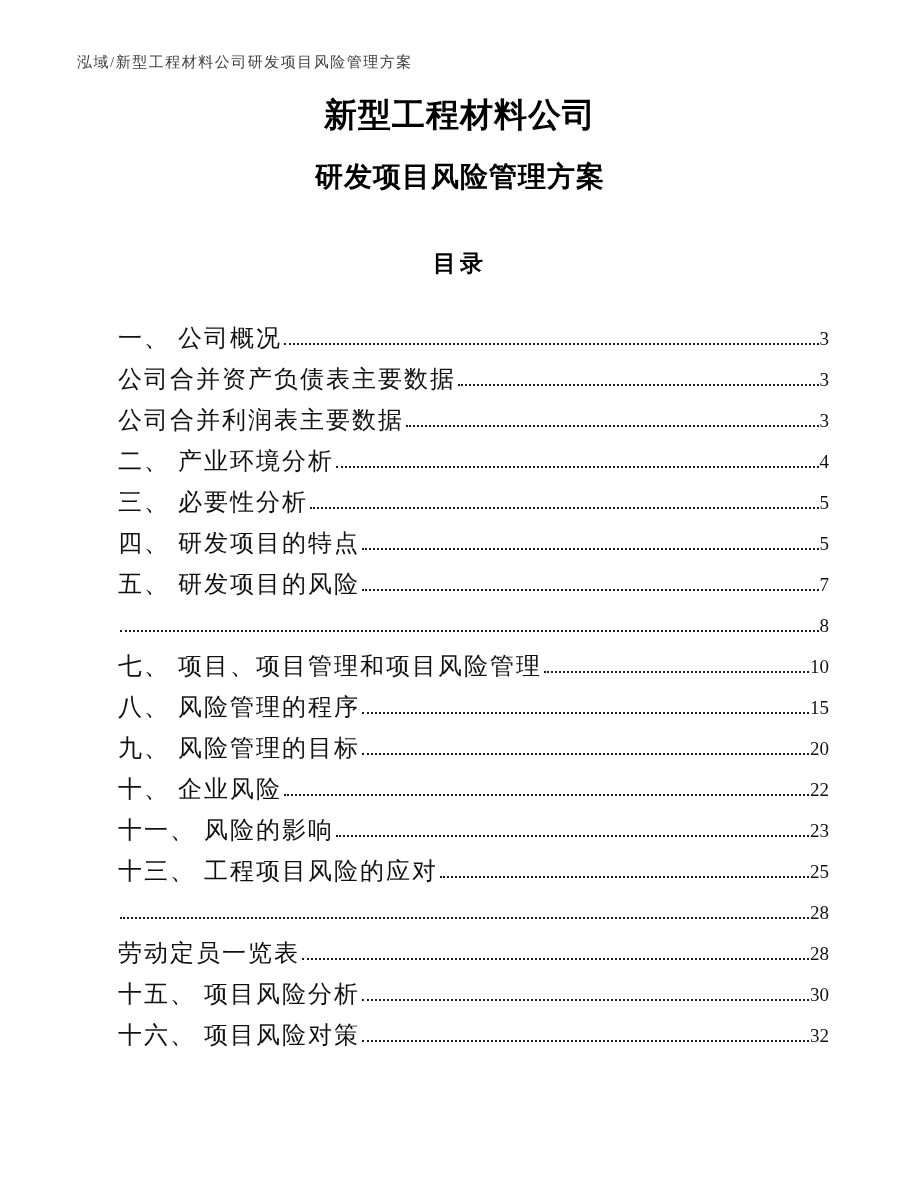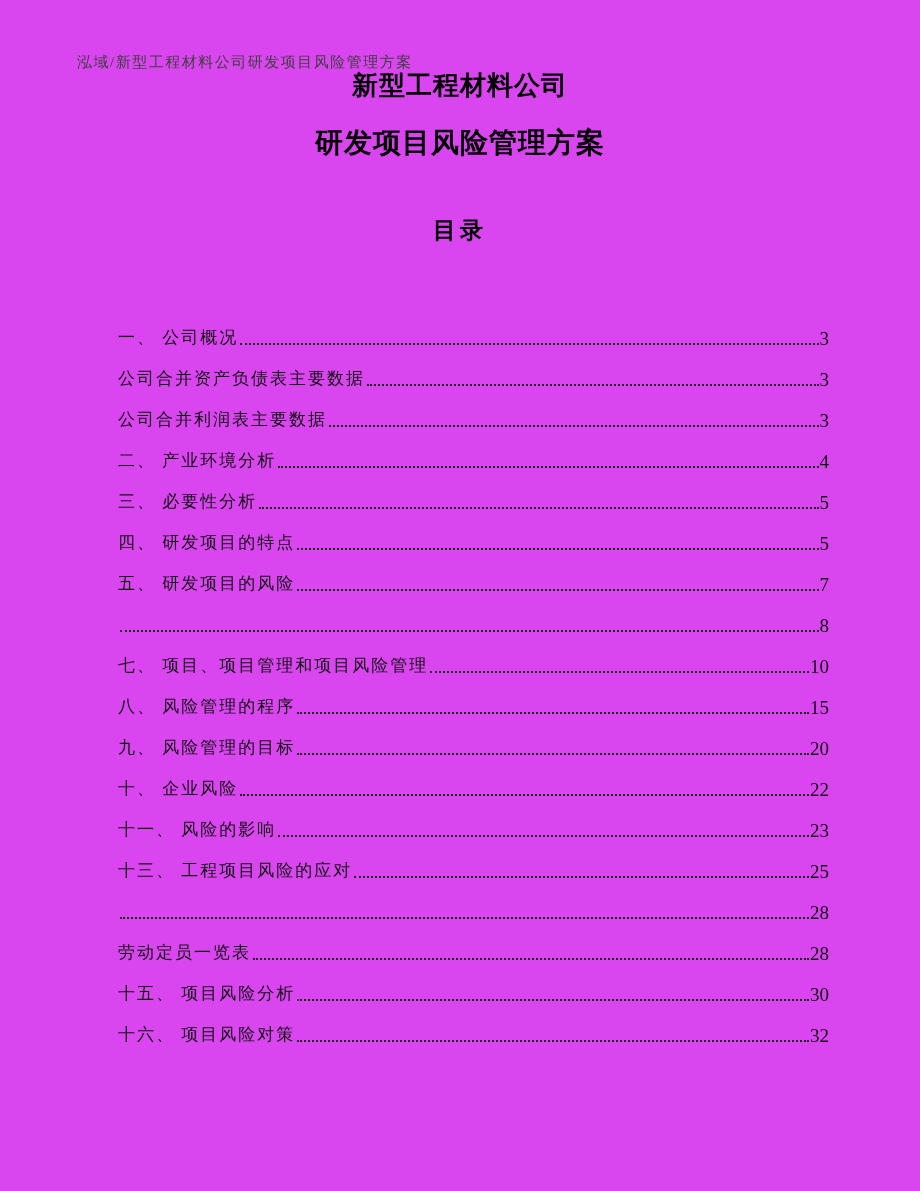--- a/index.html
+++ b/index.html
@@ -5,40 +5,40 @@
   html, body {
     margin: 0;
     padding: 0;
     background: #888888;
   }
   .page {
     position: relative;
     width: 920px;
     height: 1191px;
     margin: 0 auto;
-    background: #d946ef;
+    background: #ffffff;
     overflow: hidden;
     font-family: "Liberation Serif", "DejaVu Serif", serif;
     color: #000000;
   }
   .doc-header {
     position: absolute;
     left: 77px;
     top: 53px;
     font-size: 15px;
     letter-spacing: 1.5px;
     color: #3f3f3f;
     white-space: nowrap;
   }
   .title1 {
     margin: 0;
-    padding-top: 70px;
+    padding-top: 95px;
     text-align: center;
     font-family: "Liberation Sans", "DejaVu Sans", sans-serif;
-    font-size: 26px;
+    font-size: 33px;
     line-height: 1.2;
     font-weight: 700;
     letter-spacing: 1px;
     color: #000000;
   }
   .title2 {
     margin: 8px;
     margin-top: 25px;
     text-align: center;
     font-family: "Liberation Sans", "DejaVu Sans", sans-serif;
@@ -64,21 +64,21 @@
     top: 317px;
     width: 711px;
   }
   .toc-row {
     display: flex;
     align-items: center;
     height: 41px;
     cursor: pointer;
   }
   .toc-label {
-    font-size: 17px;
+    font-size: 24px;
     letter-spacing: 2px;
     white-space: nowrap;
     color: #111111;
   }
   .toc-leader {
     flex: 1;
     height: 0;
     border-bottom: 2px dotted #1a1a1a;
     position: relative;
     top: 6px;

